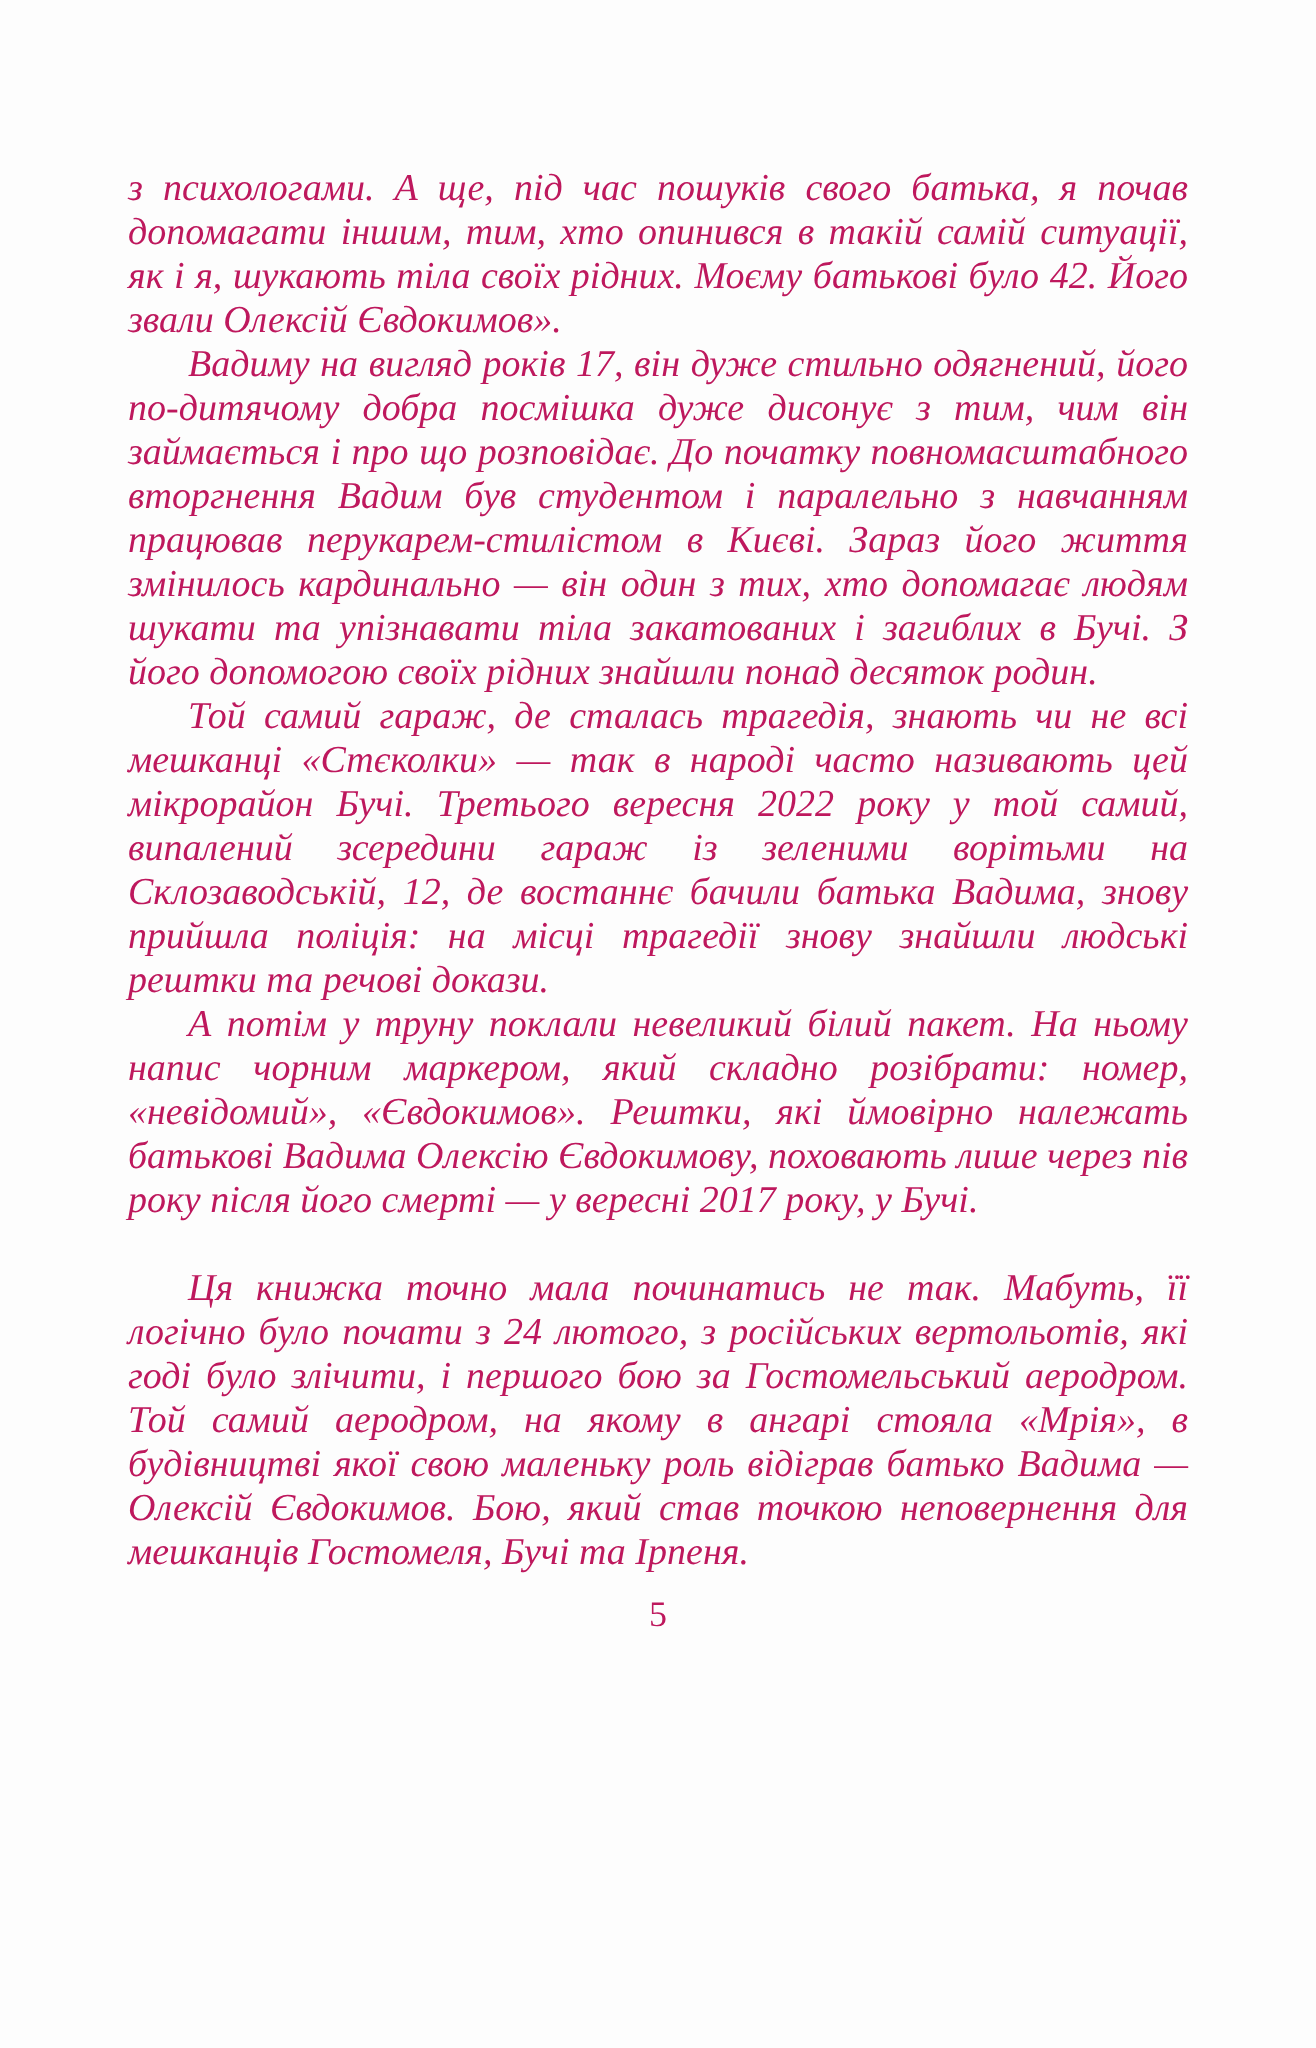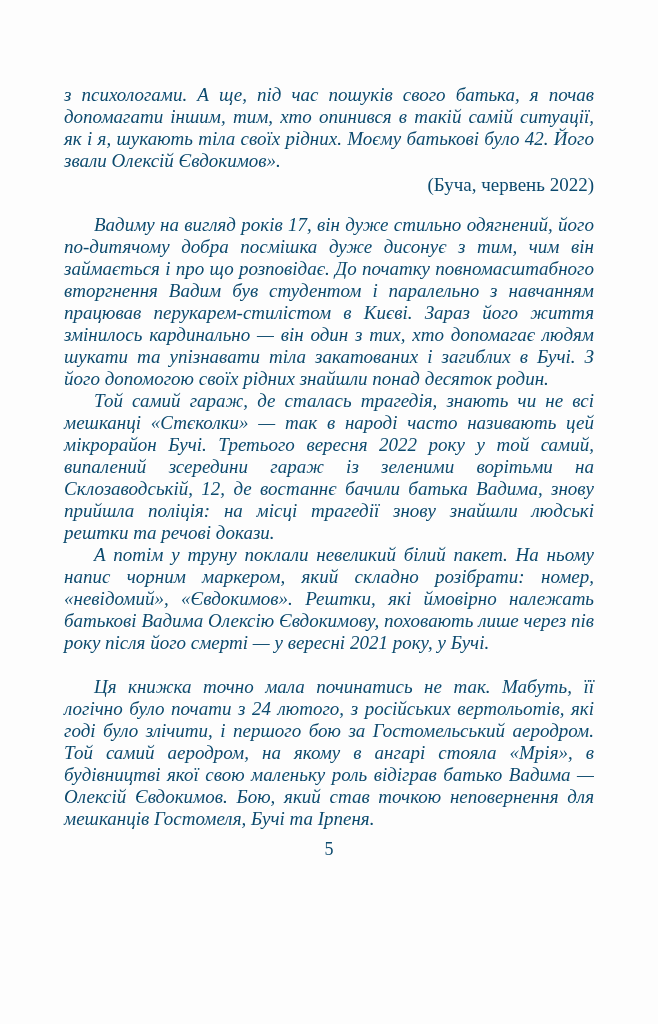--- a/index.html
+++ b/index.html
@@ -10,21 +10,21 @@
   .page {
     position: relative;
     width: 658px;
     height: 1024px;
     box-sizing: border-box;
     background: #fdfdfd;
     padding: 84px 64px 0 64px;
     font-family: "Liberation Serif", "DejaVu Serif", serif;
     font-size: 19px;
     line-height: 22px;
-    color: #0c4a6e;
+    color: #be185d;
     overflow: hidden;
   }
   .quote {
     margin: 0;
     font-style: italic;
     text-align: justify;
   }
   .attribution {
     margin: 2px 0 18px 0;
     text-align: right;
@@ -42,19 +42,18 @@
     margin-top: 8px;
     text-align: center;
     font-size: 18px;
   }
 </style>
 </head>
 <body>
 
 <div class="page">
   <p class="quote">з психологами. А ще, під час пошуків свого батька, я почав допомагати іншим, тим, хто опинився в такій самій ситуації, як і я, шукають тіла своїх рідних. Моєму батькові було 42. Його звали Олексій Євдокимов».</p>
-  <p class="attribution">(Буча, червень 2022)</p>
   <p class="para">Вадиму на вигляд років 17, він дуже стильно одягнений, його по-дитячому добра посмішка дуже дисонує з тим, чим він займається і про що розповідає. До початку повномасштабного вторгнення Вадим був студентом і паралельно з навчанням працював перукарем-стилістом в Києві. Зараз його життя змінилось кардинально — він один з тих, хто допомагає людям шукати та упізнавати тіла закатованих і загиблих в Бучі. З його допомогою своїх рідних знайшли понад десяток родин.</p>
   <p class="para">Той самий гараж, де сталась трагедія, знають чи не всі мешканці «Стєколки» — так в народі часто називають цей мікрорайон Бучі. Третього вересня 2022 року у той самий, випалений зсередини гараж із зеленими ворітьми на Склозаводській, 12, де востаннє бачили батька Вадима, знову прийшла поліція: на місці трагедії знову знайшли людські рештки та речові докази.</p>
-  <p class="para">А потім у труну поклали невеликий білий пакет. На ньому напис чорним маркером, який складно розібрати: номер, «невідомий», «Євдокимов». Рештки, які ймовірно належать батькові Вадима Олексію Євдокимову, поховають лише через пів року після його смерті — у вересні 2021 року, у Бучі.</p>
+  <p class="para">А потім у труну поклали невеликий білий пакет. На ньому напис чорним маркером, який складно розібрати: номер, «невідомий», «Євдокимов». Рештки, які ймовірно належать батькові Вадима Олексію Євдокимову, поховають лише через пів року після його смерті — у вересні 2017 року, у Бучі.</p>
   <p class="para section-break">Ця книжка точно мала починатись не так. Мабуть, її логічно було почати з 24 лютого, з російських вертольотів, які годі було злічити, і першого бою за Гостомельський аеродром. Той самий аеродром, на якому в ангарі стояла «Мрія», в будівництві якої свою маленьку роль відіграв батько Вадима — Олексій Євдокимов. Бою, який став точкою неповернення для мешканців Гостомеля, Бучі та Ірпеня.</p>
   <div class="page-number">5</div>
 </div>
 
 </body></html>

